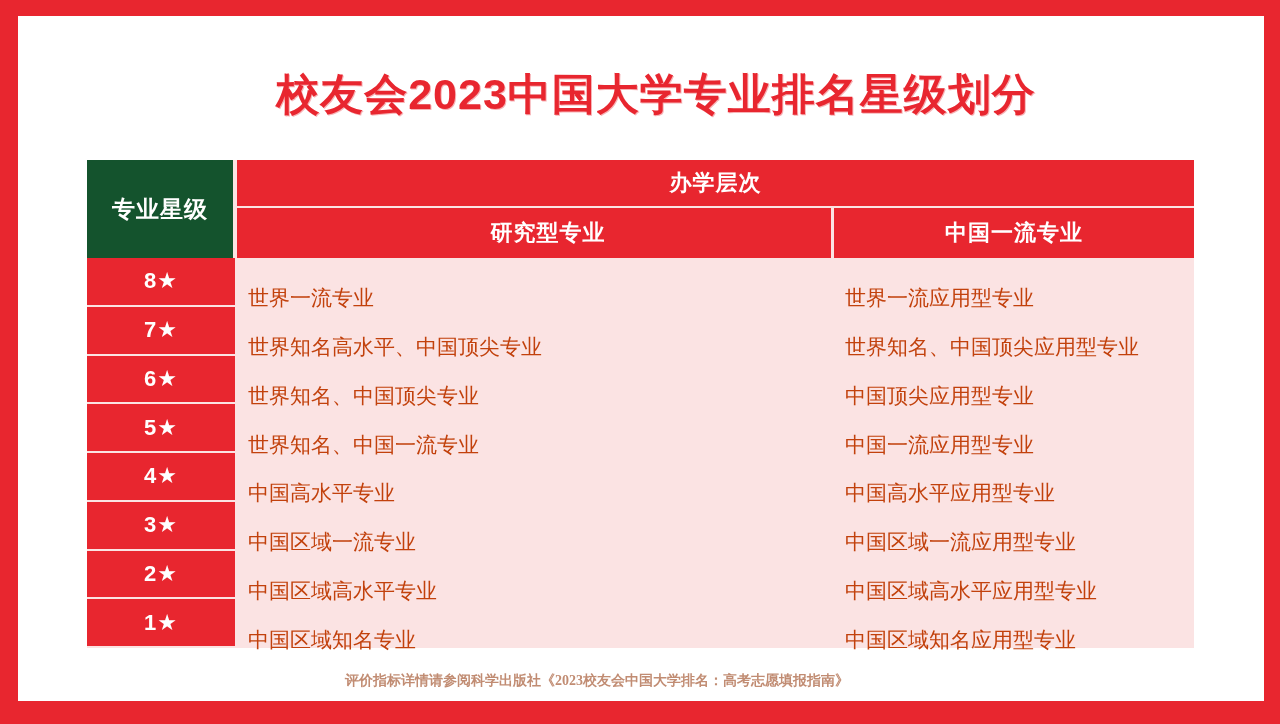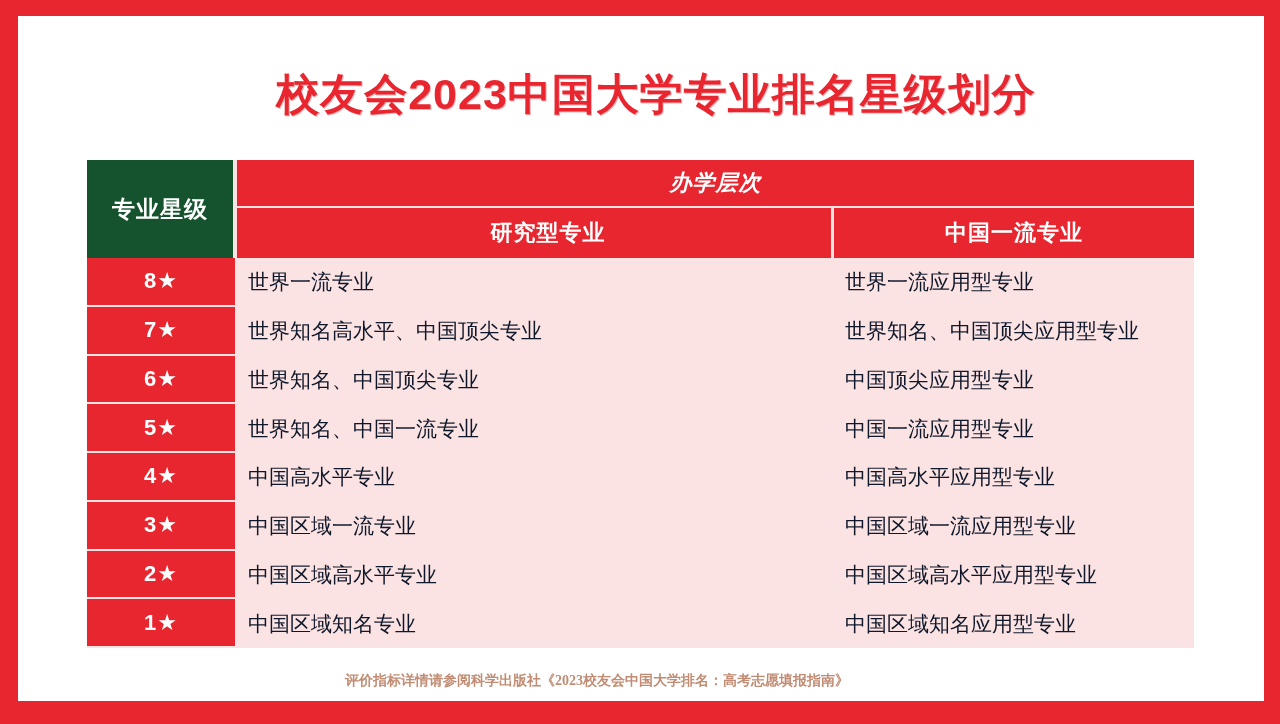--- a/index.html
+++ b/index.html
@@ -63,21 +63,20 @@
   .th-level {
     position:absolute;
     left:150px; top:0;
     width:957px; height:46px;
     background:#e8262f;
     color:#ffffff;
     font-size:22px;
     font-weight:bold;
     display:flex; align-items:center; justify-content:center;
     letter-spacing:1px;
-    font-style:italic;
   }
   .th-sub-row {
     position:absolute;
     left:150px; top:48px;
     width:957px; height:50px;
   }
   .th-sub {
     position:absolute;
     top:0; height:50px;
     background:#e8262f;
@@ -105,23 +104,23 @@
     width:148px; height:46.75px;
     background:#e8262f;
     color:#ffffff;
     font-size:22px;
     font-weight:bold;
     display:flex; align-items:center; justify-content:center;
     letter-spacing:1px;
   }
   .cell-res, .cell-app {
     position:absolute;
-    top:0; height:48.75px;
+    top:16px; height:48.75px;
     display:flex; align-items:center;
-    color:#0f172a;
+    color:#c2410c;
     font-size:21px;
     white-space:nowrap;
   }
   .cell-res { left:150px; width:594px; padding-left:11px; }
   .cell-app { left:747px; width:360px; padding-left:11px; }
 
   
   .footer {
     position:absolute;
     left:0; top:672px;

